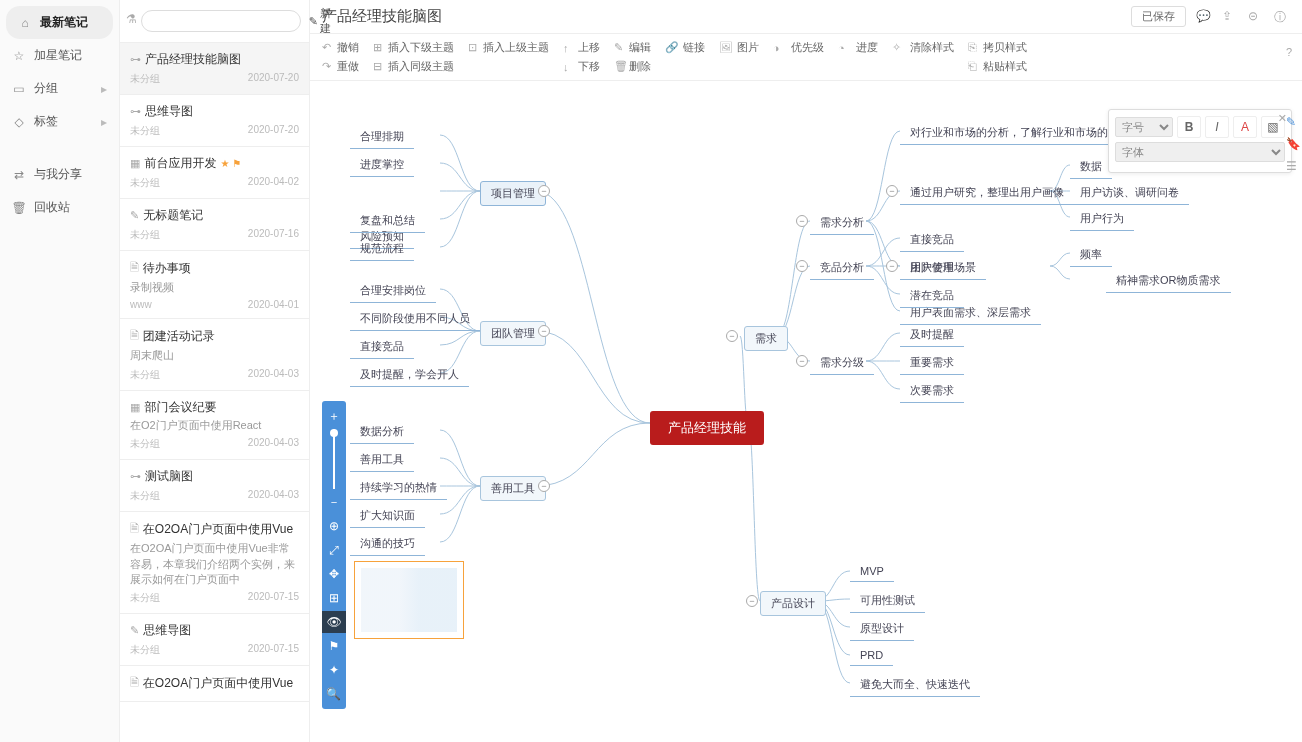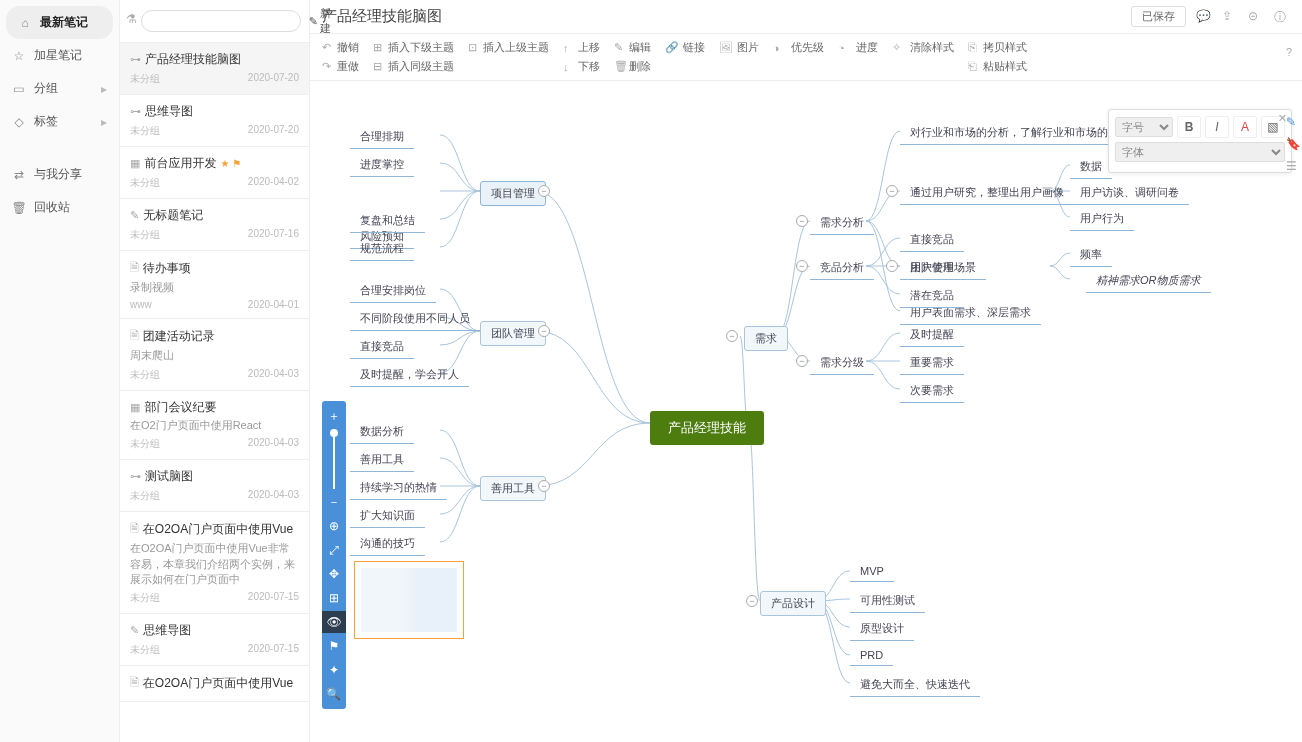--- a/index.html
+++ b/index.html
@@ -50,21 +50,21 @@
 .vslider::before{content:"";position:absolute;width:8px;height:8px;background:#fff;border-radius:50%;left:-3px;top:0}
 
 .thumb{position:absolute;left:44px;top:480px;width:110px;height:78px;border:1px solid #f7a23b;background:#fff;padding:6px}
 .thumb-inner{width:100%;height:100%;background:linear-gradient(90deg,#e8f0f8 40%,#d8e8f5 60%);opacity:.6}
 
 
 .mm{position:absolute;left:0;top:0;width:100%;height:100%}
 .node{position:absolute;padding:4px 10px;font-size:11px;color:#445;white-space:nowrap;border-bottom:1px solid #8fb5d8}
 .node.box{border:1px solid #a8c5dd;border-radius:3px;background:#f2f7fb}
 .node.sel{border:1px solid #8fb5d8;background:#eaf2f9;border-radius:3px}
-.node.root{background:#4d7c0f;color:#fff;border:none;border-radius:3px;padding:8px 18px;font-size:13px}
+.node.root{background:#b91c1c;color:#fff;border:none;border-radius:3px;padding:8px 18px;font-size:13px}
 .collapse{position:absolute;width:12px;height:12px;border:1px solid #aaa;border-radius:50%;background:#fff;font-size:9px;line-height:10px;text-align:center;color:#888;cursor:pointer}
 
 svg.lines{position:absolute;left:0;top:0;width:100%;height:100%;pointer-events:none}
 svg.lines path{stroke:#a8c5dd;stroke-width:1;fill:none}
 
 
 .fmt{position:absolute;right:10px;top:28px;background:#fff;border:1px solid #ddd;border-radius:3px;box-shadow:0 1px 4px rgba(0,0,0,.08);padding:6px;width:184px}
 .fmt-row{display:flex;gap:4px;align-items:center;margin-bottom:4px}
 .fmt select{flex:1;border:1px solid #ddd;border-radius:2px;font-size:11px;padding:2px;color:#888}
 .fmt-b{width:24px;height:22px;border:1px solid #eee;border-radius:2px;display:flex;align-items:center;justify-content:center;cursor:pointer;font-size:12px;color:#666}
@@ -409,21 +409,21 @@
           <div class="node " style="left: 500px; top: 130px;">需求分析</div>
           <div class="collapse" style="left: 486px; top: 134px;">−</div>
           <div class="node " style="left: 590px; top: 40px;">对行业和市场的分析，了解行业和市场的数据情况</div>
           <div class="node " style="left: 590px; top: 100px;">通过用户研究，整理出用户画像</div>
           <div class="node " style="left: 760px; top: 74px;">数据</div>
           <div class="node " style="left: 760px; top: 100px;">用户访谈、调研问卷</div>
           <div class="node " style="left: 760px; top: 126px;">用户行为</div>
           <div class="collapse" style="left: 576px; top: 104px;">−</div>
           <div class="node " style="left: 590px; top: 175px;">用户使用场景</div>
           <div class="node " style="left: 760px; top: 162px;">频率</div>
-          <div class="node " style="left: 776px; top: 188px; font-style: italic;">精神需求OR物质需求</div>
+          <div class="node " style="left: 796px; top: 188px;">精神需求OR物质需求</div>
           <div class="collapse" style="left: 576px; top: 179px;">−</div>
           <div class="node " style="left: 590px; top: 220px;">用户表面需求、深层需求</div>
           <div class="node " style="left: 500px; top: 175px;">竞品分析</div>
           <div class="collapse" style="left: 486px; top: 179px;">−</div>
           <div class="node " style="left: 590px; top: 147px;">直接竞品</div>
           <div class="node " style="left: 590px; top: 175px;">团队管理</div>
           <div class="node " style="left: 590px; top: 203px;">潜在竞品</div>
           <div class="node " style="left: 500px; top: 270px;">需求分级</div>
           <div class="collapse" style="left: 486px; top: 274px;">−</div>
           <div class="node " style="left: 590px; top: 242px;">及时提醒</div>

